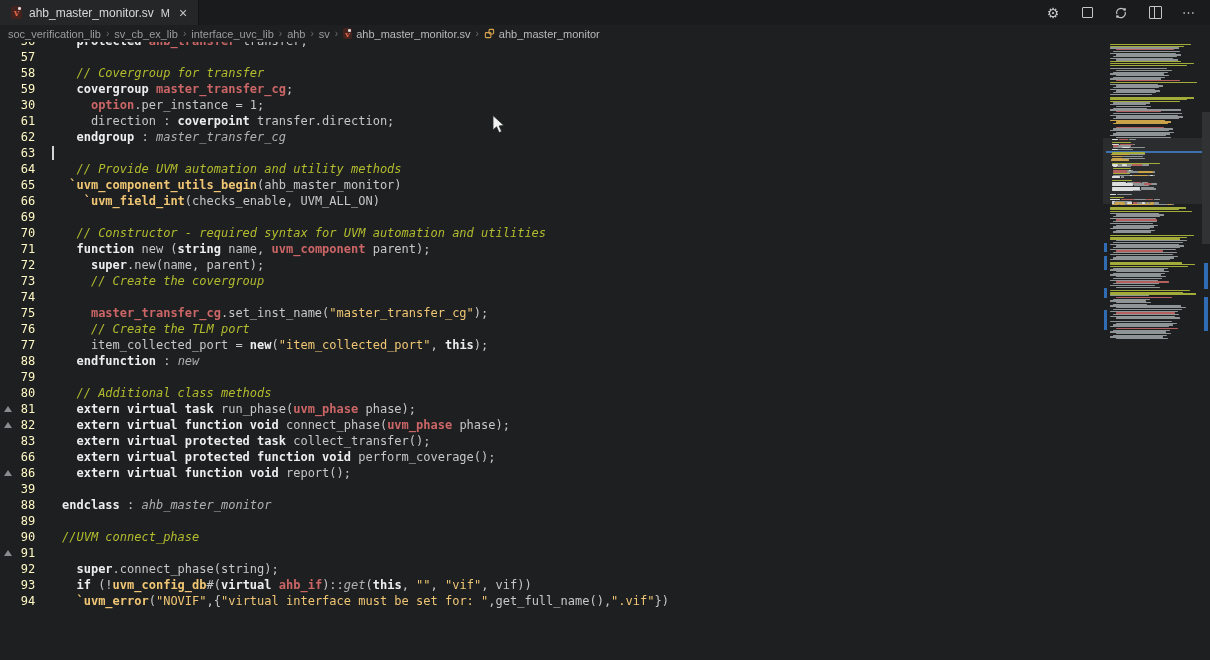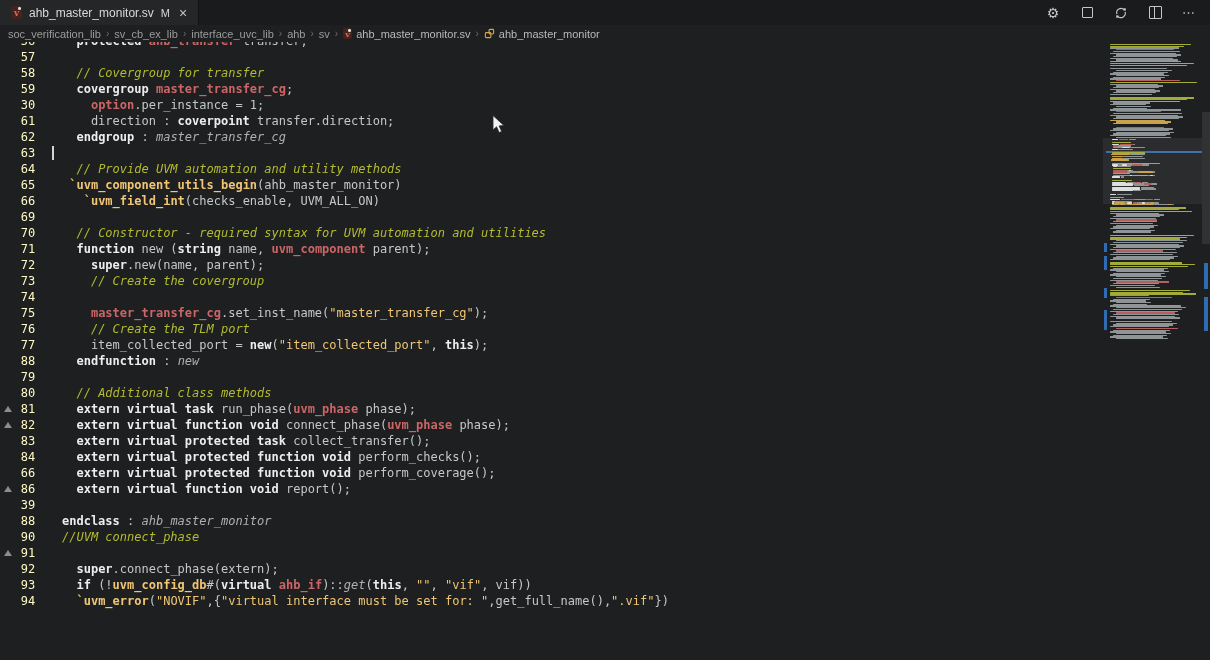--- a/index.html
+++ b/index.html
@@ -137,28 +137,28 @@
       <div class="code-line"><span class="gm"></span><span class="ln">74</span></div>
       <div class="code-line"><span class="gm"></span><span class="ln">75</span><span class="lt"><span class="tk-pl">    </span><span class="tk-type">master_transfer_cg</span><span class="tk-pl">.set_inst_name(</span><span class="tk-str">"master_transfer_cg"</span><span class="tk-pl">);</span></span></div>
       <div class="code-line"><span class="gm"></span><span class="ln">76</span><span class="lt"><span class="tk-pl">    </span><span class="tk-cm">// Create the TLM port</span></span></div>
       <div class="code-line"><span class="gm"></span><span class="ln">77</span><span class="lt"><span class="tk-pl">    item_collected_port = </span><span class="tk-kw">new</span><span class="tk-pl">(</span><span class="tk-str">"item_collected_port"</span><span class="tk-pl">, </span><span class="tk-kw">this</span><span class="tk-pl">);</span></span></div>
       <div class="code-line"><span class="gm"></span><span class="ln">88</span><span class="lt"><span class="tk-pl">  </span><span class="tk-kw">endfunction</span><span class="tk-pl"> : </span><span class="tk-it">new</span></span></div>
       <div class="code-line"><span class="gm"></span><span class="ln">79</span><span class="lt"></span></div>
       <div class="code-line"><span class="gm"></span><span class="ln">80</span><span class="lt"><span class="tk-pl">  </span><span class="tk-cm">// Additional class methods</span></span></div>
       <div class="code-line"><span class="gm"><span class="tri"></span></span><span class="ln">81</span><span class="lt"><span class="tk-pl">  </span><span class="tk-kw">extern virtual task</span><span class="tk-pl"> run_phase(</span><span class="tk-type">uvm_phase</span><span class="tk-pl"> phase);</span></span></div>
       <div class="code-line"><span class="gm"><span class="tri"></span></span><span class="ln">82</span><span class="lt"><span class="tk-pl">  </span><span class="tk-kw">extern virtual function void</span><span class="tk-pl"> connect_phase(</span><span class="tk-type">uvm_phase</span><span class="tk-pl"> phase);</span></span></div>
       <div class="code-line"><span class="gm"></span><span class="ln">83</span><span class="lt"><span class="tk-pl">  </span><span class="tk-kw">extern virtual protected task</span><span class="tk-pl"> collect_transfer();</span></span></div>
-      <div class="code-line"><span class="gm"></span><span class="ln">84</span><span class="lt"><span class="tk-pl">  </span><span class="tk-kw">extern virtual protected function void</span><span class="tk-pl"> perform_checks();</span></span></div>
       <div class="code-line"><span class="gm"></span><span class="ln">66</span><span class="lt"><span class="tk-pl">  </span><span class="tk-kw">extern virtual protected function void</span><span class="tk-pl"> perform_coverage();</span></span></div>
       <div class="code-line"><span class="gm"><span class="tri"></span></span><span class="ln">86</span><span class="lt"><span class="tk-pl">  </span><span class="tk-kw">extern virtual function void</span><span class="tk-pl"> report();</span></span></div>
       <div class="code-line"><span class="gm"></span><span class="ln">39</span><span class="lt"></span></div>
       <div class="code-line"><span class="gm"></span><span class="ln">88</span><span class="lt"><span class="tk-kw">endclass</span><span class="tk-pl"> : </span><span class="tk-it">ahb_master_monitor</span></span></div>
+      <div class="code-line"><span class="gm"></span><span class="ln">89</span><span class="lt"></span></div>
       <div class="code-line"><span class="gm"></span><span class="ln">90</span><span class="lt"><span class="tk-cm">//UVM connect_phase</span></span></div>
       <div class="code-line"><span class="gm"><span class="tri"></span></span><span class="ln">91</span></div>
-      <div class="code-line"><span class="gm"></span><span class="ln">92</span><span class="lt"><span class="tk-pl">  </span><span class="tk-kw">super</span><span class="tk-pl">.connect_phase(extern);</span></span></div>
+      <div class="code-line"><span class="gm"></span><span class="ln">92</span><span class="lt"><span class="tk-pl">  </span><span class="tk-kw">super</span><span class="tk-pl">.connect_phase(string);</span></span></div>
       <div class="code-line"><span class="gm"></span><span class="ln">93</span><span class="lt"><span class="tk-pl">  </span><span class="tk-kw">if</span><span class="tk-pl"> (!</span><span class="tk-macro">uvm_config_db</span><span class="tk-pl">#(</span><span class="tk-kw">virtual</span><span class="tk-pl"> </span><span class="tk-type">ahb_if</span><span class="tk-pl">)::</span><span class="tk-it">get</span><span class="tk-pl">(</span><span class="tk-kw">this</span><span class="tk-pl">, </span><span class="tk-str">""</span><span class="tk-pl">, </span><span class="tk-str">"vif"</span><span class="tk-pl">, vif))</span></span></div>
       <div class="code-line"><span class="gm"></span><span class="ln">94</span><span class="lt"><span class="tk-pl">  </span><span class="tk-macro">`uvm_error</span><span class="tk-pl">(</span><span class="tk-str">"NOVIF"</span><span class="tk-pl">,{</span><span class="tk-str">"virtual interface must be set for: "</span><span class="tk-pl">,get_full_name(),</span><span class="tk-str">".vif"</span><span class="tk-pl">})</span></span></div>
     </div>
 </div>
 
 <div class="minimap">
   <div class="mm-viewport"></div>
   <div class="mm-curline"></div>
   <div class="mm-git" style="top:201px;height:9px;"></div>
   <div class="mm-git" style="top:214px;height:14px;"></div>

